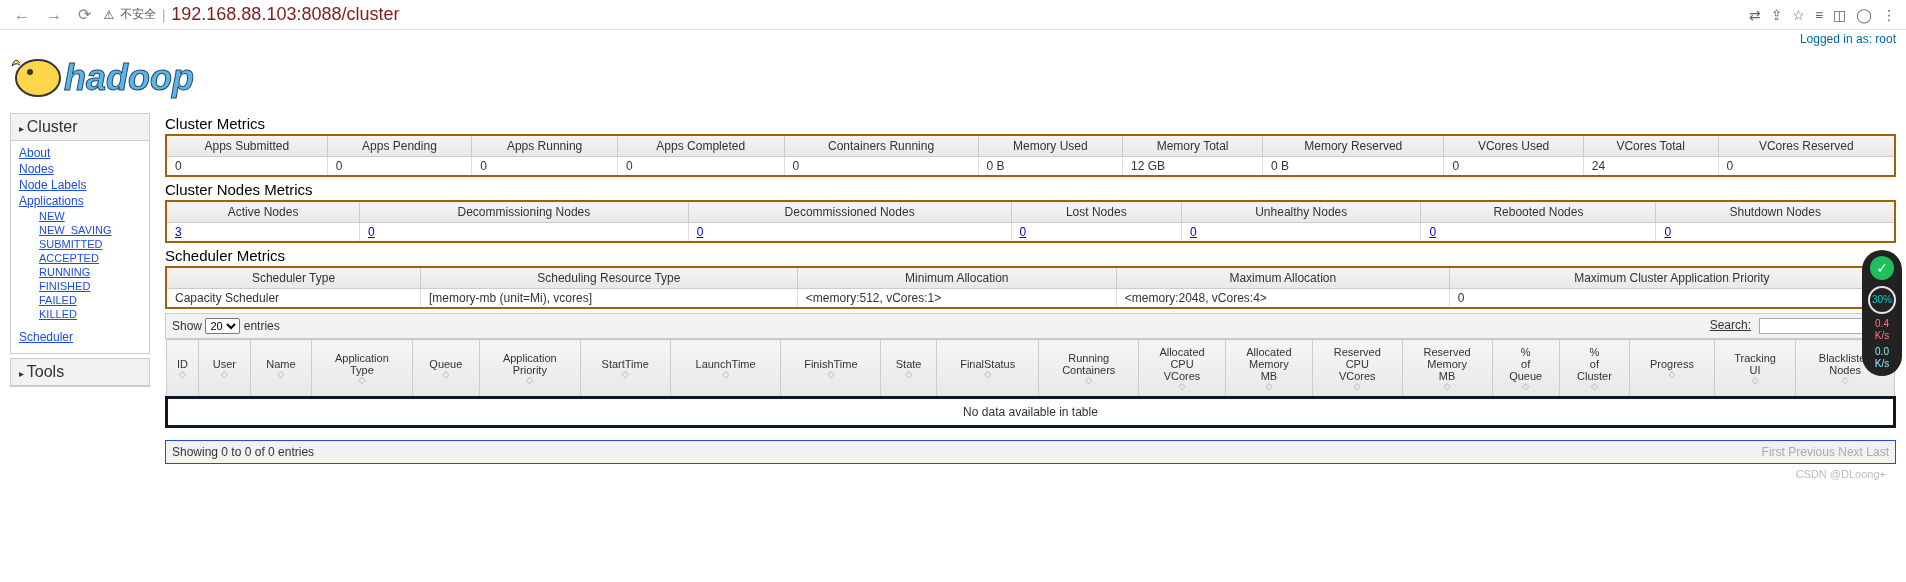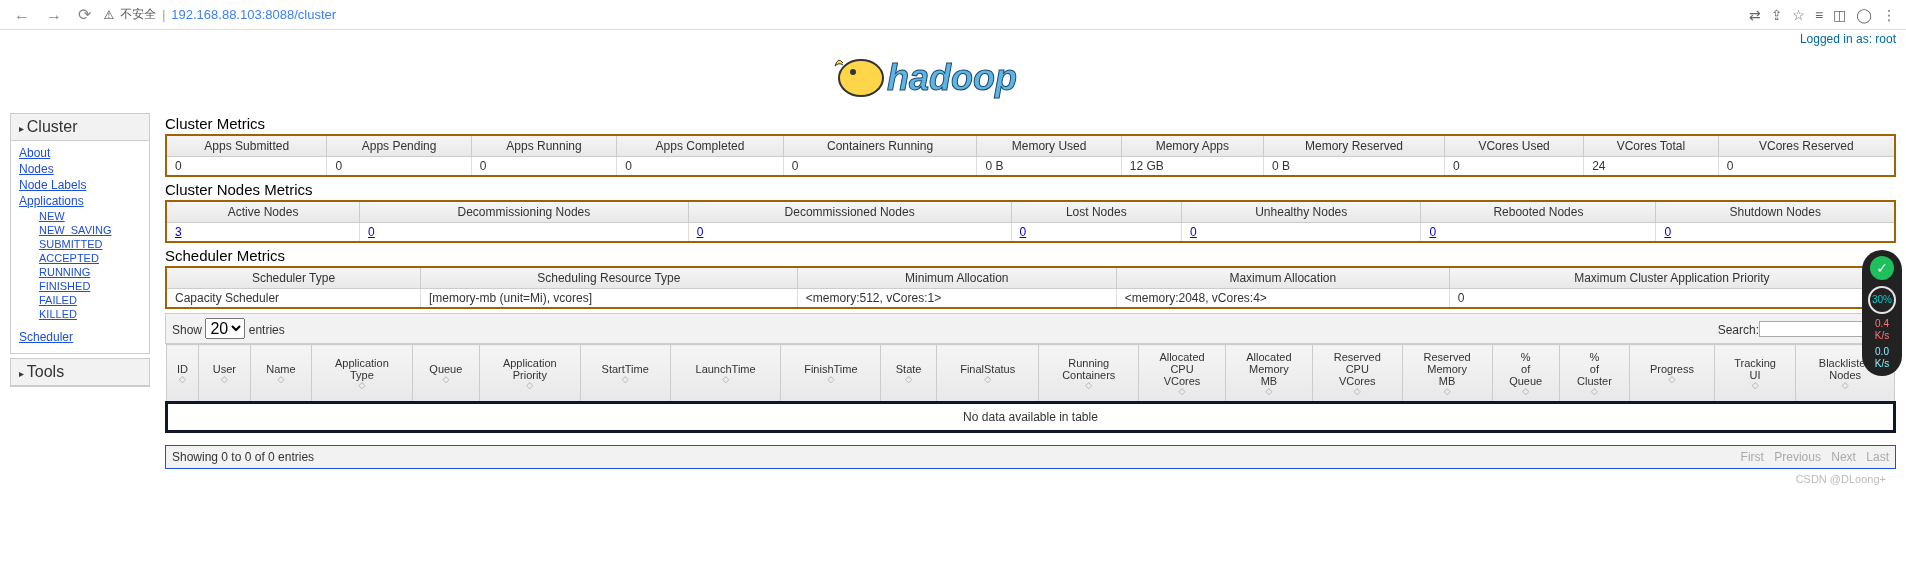--- a/index.html
+++ b/index.html
@@ -1,52 +1,52 @@
 <!DOCTYPE html>
 <html><head>
 <meta charset="utf-8">
 <style>
 * { box-sizing: border-box; margin: 0; padding: 0; }
 body { font-family: Arial, sans-serif; font-size: 12px; color: #333; background: #fff; width: 1906px; }
 .browser-bar { display: flex; align-items: center; height: 30px; padding: 0 10px; border-bottom: 1px solid #ddd; gap: 8px; }
 .browser-bar .nav-btn { color: #888; font-size: 16px; cursor: pointer; padding: 0 4px; }
 .browser-bar .url-area { display: flex; align-items: center; gap: 6px; flex: 1; }
-.browser-bar .url { font-size: 13px; color: #3b82f6; }
+.browser-bar .url { font-size: 18px; color: #7f1d1d; }
 .browser-bar .insecure { font-size: 12px; color: #555; }
 .browser-bar .right-icons { display: flex; gap: 10px; color: #666; font-size: 14px; }
 .login-info { text-align: right; font-size: 12px; color: #0369a1; padding: 2px 10px; }
-.header { display: flex; align-items: center; padding: 0 10px 10px 10px; justify-content: center; }
+.header { display: flex; align-items: center; padding: 0 10px 10px 10px; }
 .logo-area { display: flex; align-items: center; gap: 5px; }
 .logo-svg { width: 240px; height: 55px; }
 .page-title { font-size: 30px; font-weight: bold; flex: 1; text-align: center; }
 .main { display: flex; padding: 0 10px; gap: 15px; }
 .sidebar { width: 140px; flex-shrink: 0; }
 .sidebar-section { border: 1px solid #ccc; margin-bottom: 4px; }
 .sidebar-title { background: #f2f2f2; border-bottom: 1px solid #ccc; padding: 4px 8px; font-size: 16px; }
 .sidebar-title::before { content: "▸ "; font-size: 10px; }
 .sidebar-body { padding: 4px 8px 8px 8px; }
 .sidebar-body a { display: block; color: #1d4ed8; text-decoration: underline; font-size: 12px; padding: 1px 0; }
 .sidebar-sublinks { padding-left: 20px; }
 .sidebar-sublinks a { font-size: 11px; }
 .content { flex: 1; min-width: 0; }
 .section-title { font-size: 15px; color: #000000; margin: 2px 0 2px 0; }
 table.metrics { width: 100%; border-collapse: collapse; border: 2px solid #a16207; margin-bottom: 4px; }
 table.metrics th { background: linear-gradient(#f5f5f5,#e8e8e8); border: 1px solid #ccc; padding: 3px 8px; font-weight: normal; font-size: 12px; text-align: center; }
 table.metrics td { border: 1px solid #ddd; padding: 2px 8px; font-size: 12px; text-align: left; }
 table.metrics td.link { color: #00c; text-decoration: underline; }
 .show-row { background: #f2f2f2; border: 1px solid #ccc; padding: 4px 6px; display: flex; align-items: center; justify-content: space-between; font-size: 12px; }
-.show-row select { font-size: 16px; }
-.show-row .search-label { display: flex; align-items: flex-end; gap: 0; }
+.show-row select { font-size: 11px; }
+.show-row .search-label { display: flex; align-items: flex-start; gap: 8px; text-decoration: underline; }
 .show-row input { width: 130px; font-size: 12px; border: 1px solid #aaa; }
 table.apps { width: 100%; border-collapse: collapse; border: 1px solid #ccc; }
 table.apps th { background: linear-gradient(#f5f5f5,#e8e8e8); border: 1px solid #ccc; padding: 6px 4px; font-weight: normal; font-size: 11px; text-align: center; position: relative; }
 table.apps th .sort { color: #aaa; font-size: 9px; display: block; line-height: 8px; }
 table.apps td.nodata { text-align: center; padding: 6px; font-size: 12px; border: 3px solid #0f172a; }
 .footer-row { background: #f2f2f2; border: 1px solid #1d4ed8; padding: 4px 6px; display: flex; justify-content: space-between; font-size: 12px; margin-top: 12px; }
-.footer-row .paging span { color: #aaa; margin-left: 7px; }
+.footer-row .paging span { color: #aaa; margin-left: 0; }
 .watermark { text-align: right; padding: 4px 20px; color: #bbb; font-size: 11px; }
 .float-widget { position: fixed; right: 4px; top: 250px; width: 40px; background: #222; border-radius: 20px; padding: 6px 2px; color: #fff; text-align: center; font-size: 10px; }
 .float-widget .check { background: #1fbf5b; border-radius: 50%; width: 24px; height: 24px; margin: 0 auto 6px; line-height: 24px; font-size: 14px; }
 .float-widget .ring { border: 2px solid #e5e5e5; border-radius: 50%; width: 28px; height: 28px; margin: 0 auto 4px; line-height: 24px; font-size: 10px; color: #0cc; }
 .float-widget .rate { color: #f77; font-size: 10px; line-height: 12px; }
 </style>
 </head>
 <body>
 
 <div class="browser-bar">
@@ -116,21 +116,21 @@
     <div class="section-title">Cluster Metrics</div>
     <table class="metrics">
       <thead>
           <tr id="cm-h">
             <th>Apps Submitted</th>
             <th>Apps Pending</th>
             <th>Apps Running</th>
             <th>Apps Completed</th>
             <th>Containers Running</th>
             <th>Memory Used</th>
-            <th>Memory Apps</th>
+            <th>Memory Total</th>
             <th>Memory Reserved</th>
             <th>VCores Used</th>
             <th>VCores Total</th>
             <th>VCores Reserved</th>
           </tr>
         </thead>
       <tbody>
           <tr id="cm-v">
             <td>0</td>
             <td>0</td>

